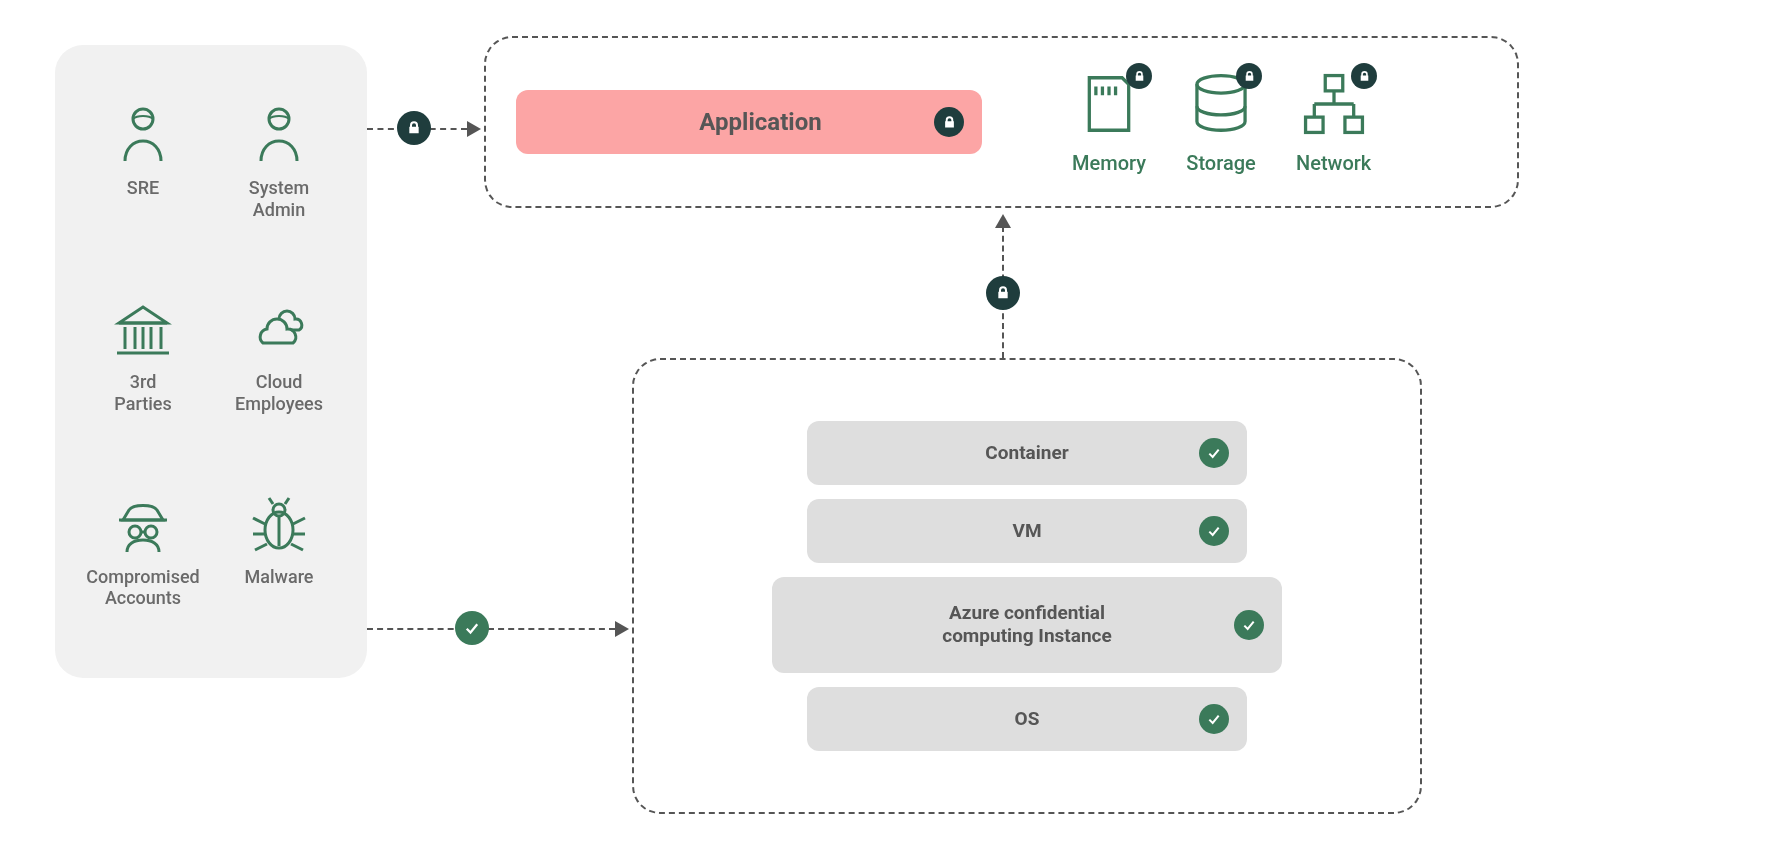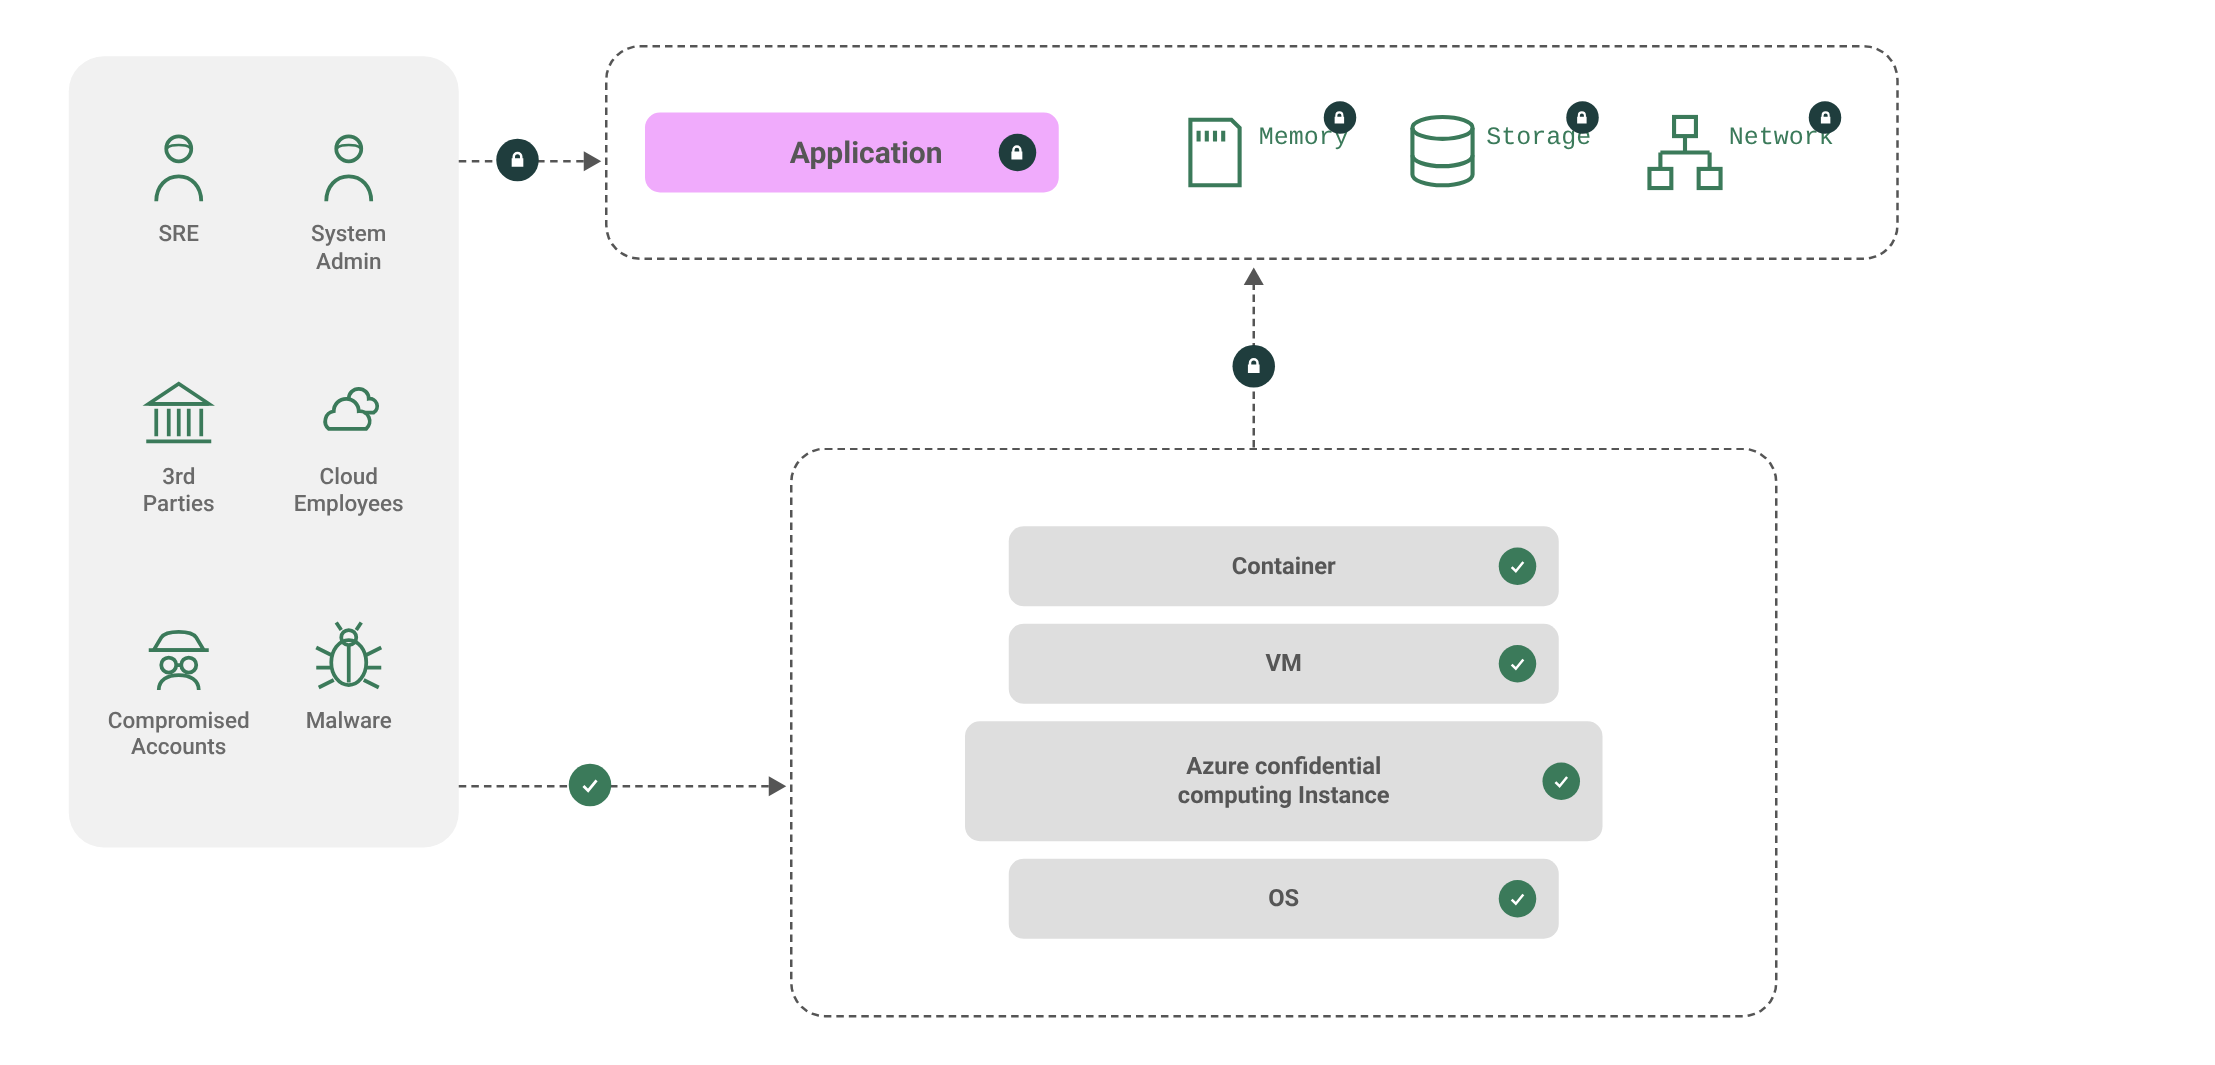--- a/index.html
+++ b/index.html
@@ -53,21 +53,21 @@
     width: 1035px;
     height: 172px;
     border: 2px dashed #555;
     border-radius: 28px;
     display: flex;
     align-items: center;
     padding-left: 30px;
     padding-right: 30px;
   }
   .app-pill {
-    background: #f0abfc;
+    background: #fca5a5;
     border-radius: 12px;
     height: 64px;
     width: 466px;
     display: flex;
     align-items: center;
     justify-content: center;
     position: relative;
     margin-right: 70px;
     padding-left: 23px;
   }
@@ -85,24 +85,24 @@
     background: #1f3d3d;
     border-radius: 50%;
     display: flex;
     align-items:center;
     justify-content:center;
   }
   .lock-badge svg { width: 15px; height: 15px; fill: #fff; }
 
   .resource {
     display:flex;
-    flex-direction: row;
+    flex-direction: column;
+    align-items:center;
     margin: 0 20px;
     position: relative;
-    font-family: Liberation Mono, monospace;
   }
   .resource svg.resicon { width: 70px; height: 70px; }
   .resource .badge {
     position: absolute;
     top: -6px; right: -6px;
     width: 26px; height: 26px;
     background:#1f3d3d;
     border-radius:50%;
     display:flex; align-items:center; justify-content:center;
   }

